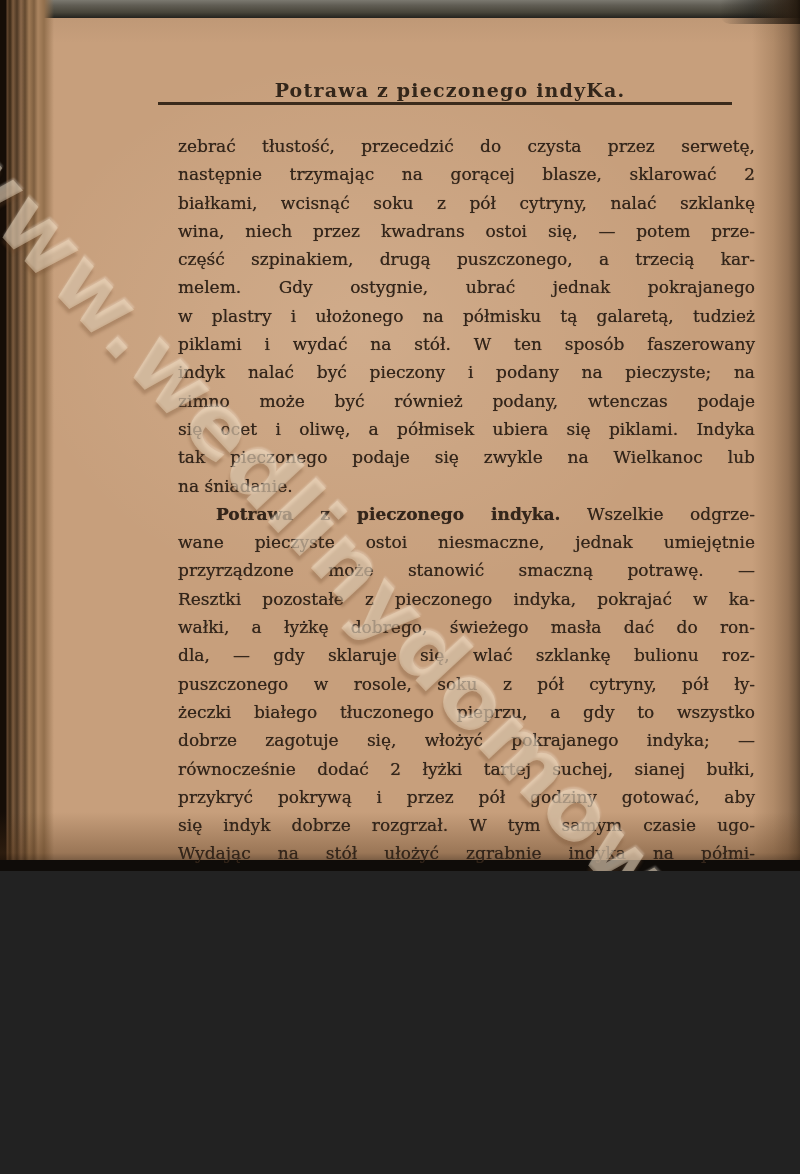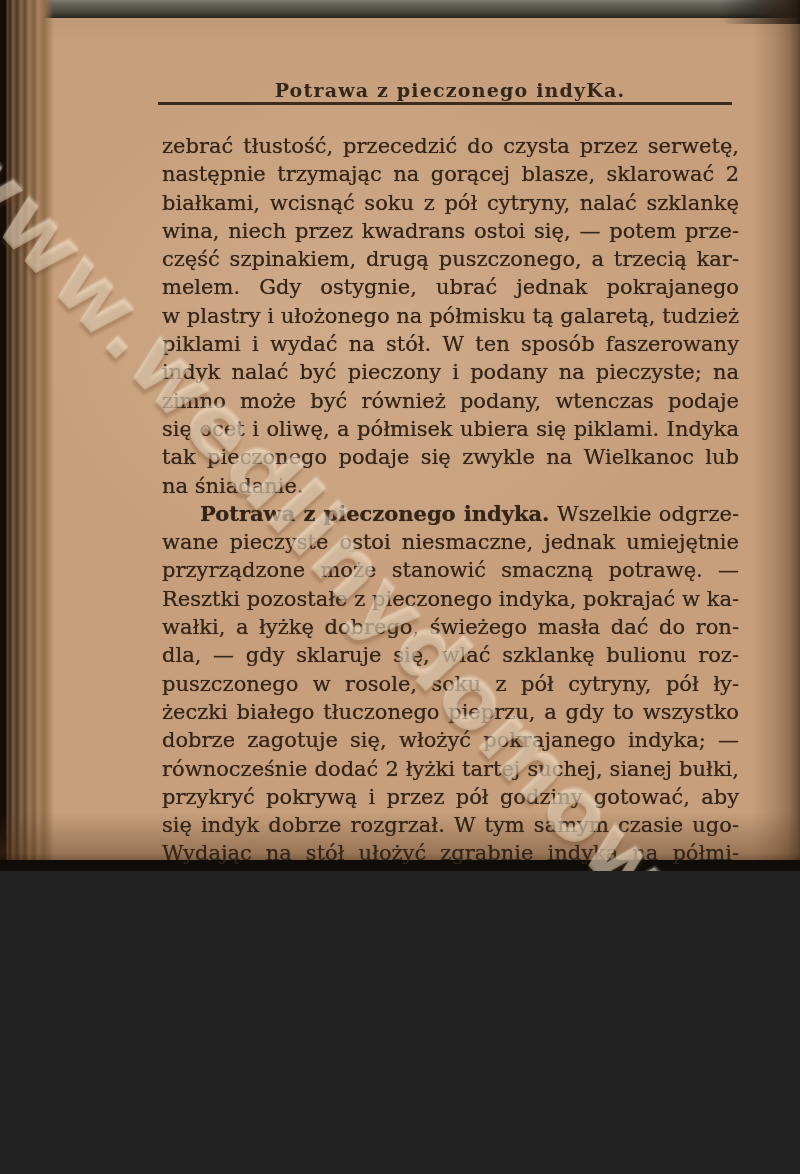--- a/index.html
+++ b/index.html
@@ -20,22 +20,22 @@
     background:linear-gradient(to right,#150d07 0,#150d07 6px,#63462f 7px,#3a2917 10px,#7b5b3e 13px,#4e3925 17px,#8a684a 21px,#63492f 25px,#9f7a55 29px,#7e5f40 34px,#ab8560 38px,#93704d 44px,rgba(147,112,77,0) 54px);}
   .edge-right{position:absolute;right:0;top:0;bottom:0;width:48px;z-index:2;
     background:linear-gradient(to right, rgba(90,60,30,0) 0, rgba(95,65,35,0.22) 45%, rgba(75,50,28,0.40) 75%, rgba(52,35,18,0.55) 92%, rgba(35,22,10,0.62) 100%);}
   .edge-bottom-shadow{position:absolute;left:0;bottom:11px;right:0;height:48px;z-index:2;
     background:linear-gradient(to bottom, rgba(0,0,0,0), rgba(82,52,26,0.38) 85%, rgba(50,30,14,0.50) 100%);}
   .edge-bottom-bar{position:absolute;left:0;bottom:0;right:0;height:11px;z-index:2;background:#0f0c09;}
   
   .head{position:absolute;left:162px;top:79px;width:576px;z-index:3;text-align:center;
     font-weight:bold;font-size:19px;letter-spacing:1.2px;color:#33261a;}
   .rule{position:absolute;left:158px;top:102px;width:574px;height:3px;z-index:3;background:#3b2b1c;}
-  .body-text{position:absolute;left:162px;top:132px;width:577px;z-index:3;
-    font-size:21px;line-height:28.3px;color:#33251a;text-shadow:0 0 0.7px rgba(51,37,26,0.75);}
+  .body-text{position:absolute;left:178px;top:132px;width:577px;z-index:3;
+    font-size:17px;line-height:28.3px;color:#33251a;text-shadow:0 0 0.7px rgba(51,37,26,0.75);}
   .line{text-align:justify;text-align-last:justify;}
   .line.last{text-align-last:left;}
   .indent{text-indent:38px;}
   .b{font-weight:bold;}
   .pageno{position:absolute;left:162px;top:1038px;width:576px;z-index:3;text-align:center;
     font-size:16px;letter-spacing:1px;color:#3a2a1c;}
   
   .wm{position:absolute;z-index:4;pointer-events:none;white-space:nowrap;
     font-family:"DejaVu Sans","Liberation Sans",sans-serif;font-weight:bold;
     color:rgba(240,221,196,0.45);

